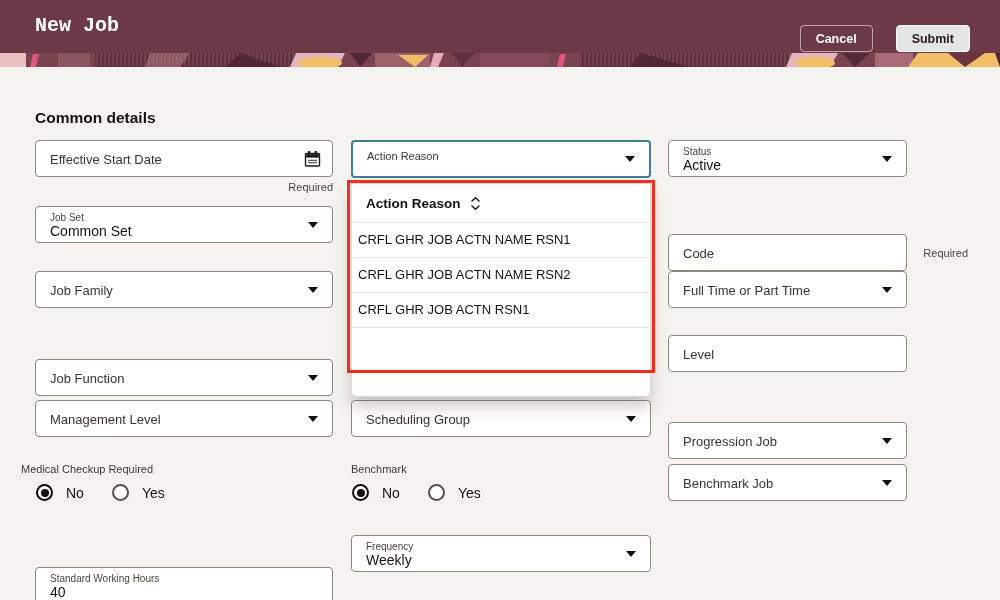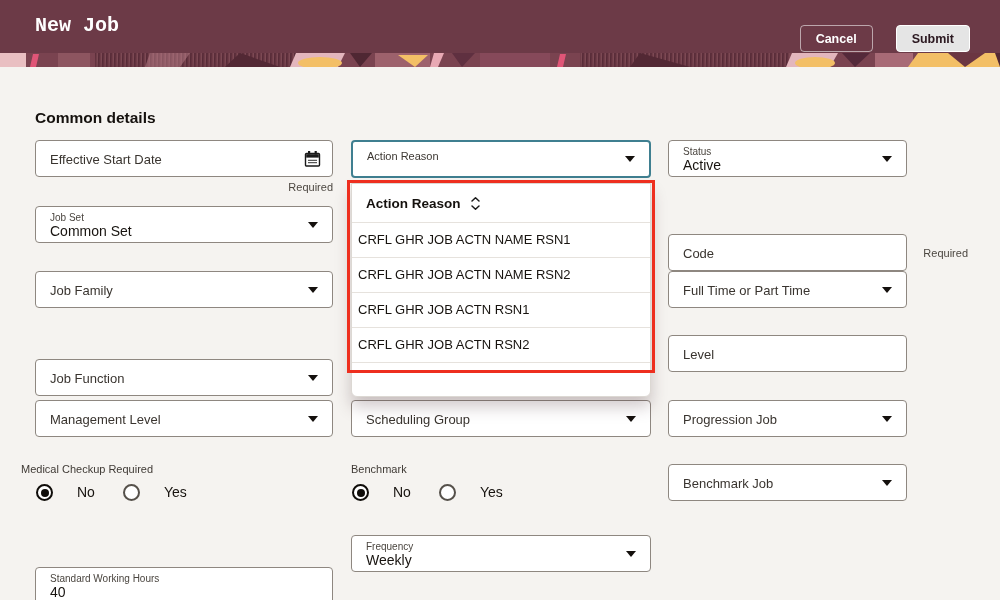--- a/index.html
+++ b/index.html
@@ -43,21 +43,21 @@
              font-size:13.5px;font-weight:bold;color:#15110e;}
   .dd-item{height:34px;line-height:34px;padding:0 6px;font-size:13px;color:#17130f;
            border-top:1px solid #e6e2dd;cursor:pointer;white-space:nowrap;overflow:hidden;}
   .dd-footer{height:26px;border-top:1px solid #e6e2dd;}
   .annotation{position:absolute;left:347px;top:180px;width:308px;height:193px;box-sizing:border-box;
               border:3px solid #ee2f1f;z-index:20;pointer-events:none;}
 
   
   .group-label{position:absolute;font-size:11px;color:#3f3a35;}
   .radio-row{position:absolute;display:flex;gap:28px;align-items:center;}
-  .radio{display:flex;gap:24px;cursor:pointer;}
+  .radio{display:flex;align-items:center;gap:13px;cursor:pointer;}
   .rdot{width:17px;height:17px;box-sizing:border-box;border-radius:50%;background:#fff;border:2px solid #56514b;position:relative;}
   .rdot.sel{border-color:#100d0a;}
   .rdot.sel::after{content:"";position:absolute;inset:2.5px;background:#100d0a;border-radius:50%;}
   .rlabel{font-size:14px;color:#17130f;}
 </style>
 </head>
 <body>
 
 <div class="screen">
 
@@ -148,21 +148,20 @@
       <span style="line-height:0;">
         <svg width="11" height="15" viewBox="0 0 11 15">
             <polyline points="2,5 5.5,1.8 9,5" fill="none" stroke="#1a1a1a" stroke-width="1.5" stroke-linecap="round" stroke-linejoin="round"></polyline>
             <polyline points="2,10 5.5,13.2 9,10" fill="none" stroke="#1a1a1a" stroke-width="1.5" stroke-linecap="round" stroke-linejoin="round"></polyline>
           </svg>
       </span>
     </div>
     <div class="dd-item">CRFL GHR JOB ACTN NAME RSN1</div>
     <div class="dd-item">CRFL GHR JOB ACTN NAME RSN2</div>
     <div class="dd-item">CRFL GHR JOB ACTN RSN1</div>
-    <div class="dd-item">CRFL GHR JOB ACTN RSN2</div>
     <div class="dd-footer"></div>
   </div>
   <div class="annotation"></div>
 
   <div class="field col-l" style="top:206px;">
     <span class="flabel">Job Set</span>
     <span class="fvalue">Common Set</span>
     <span class="caret">
       <svg width="10" height="6" viewBox="0 0 10 6">
           <polygon points="0,0 10,0 5,6" fill="#14100d"></polygon>
@@ -217,21 +216,21 @@
 
   <div class="field col-m" style="top:400px;text-align:right;">
     <span class="ph">Scheduling Group</span>
     <span class="caret">
       <svg width="10" height="6" viewBox="0 0 10 6">
           <polygon points="0,0 10,0 5,6" fill="#14100d"></polygon>
         </svg>
     </span>
   </div>
 
-  <div class="field col-r" style="top:400px;">
+  <div class="field col-r" style="top:422px;">
     <span class="ph">Progression Job</span>
     <span class="caret">
       <svg width="10" height="6" viewBox="0 0 10 6">
           <polygon points="0,0 10,0 5,6" fill="#14100d"></polygon>
         </svg>
     </span>
   </div>
 
   <div class="group-label" style="left:21px;top:463px;">Medical Checkup Required</div>
   <div class="radio-row" style="left:36px;top:484px;">

